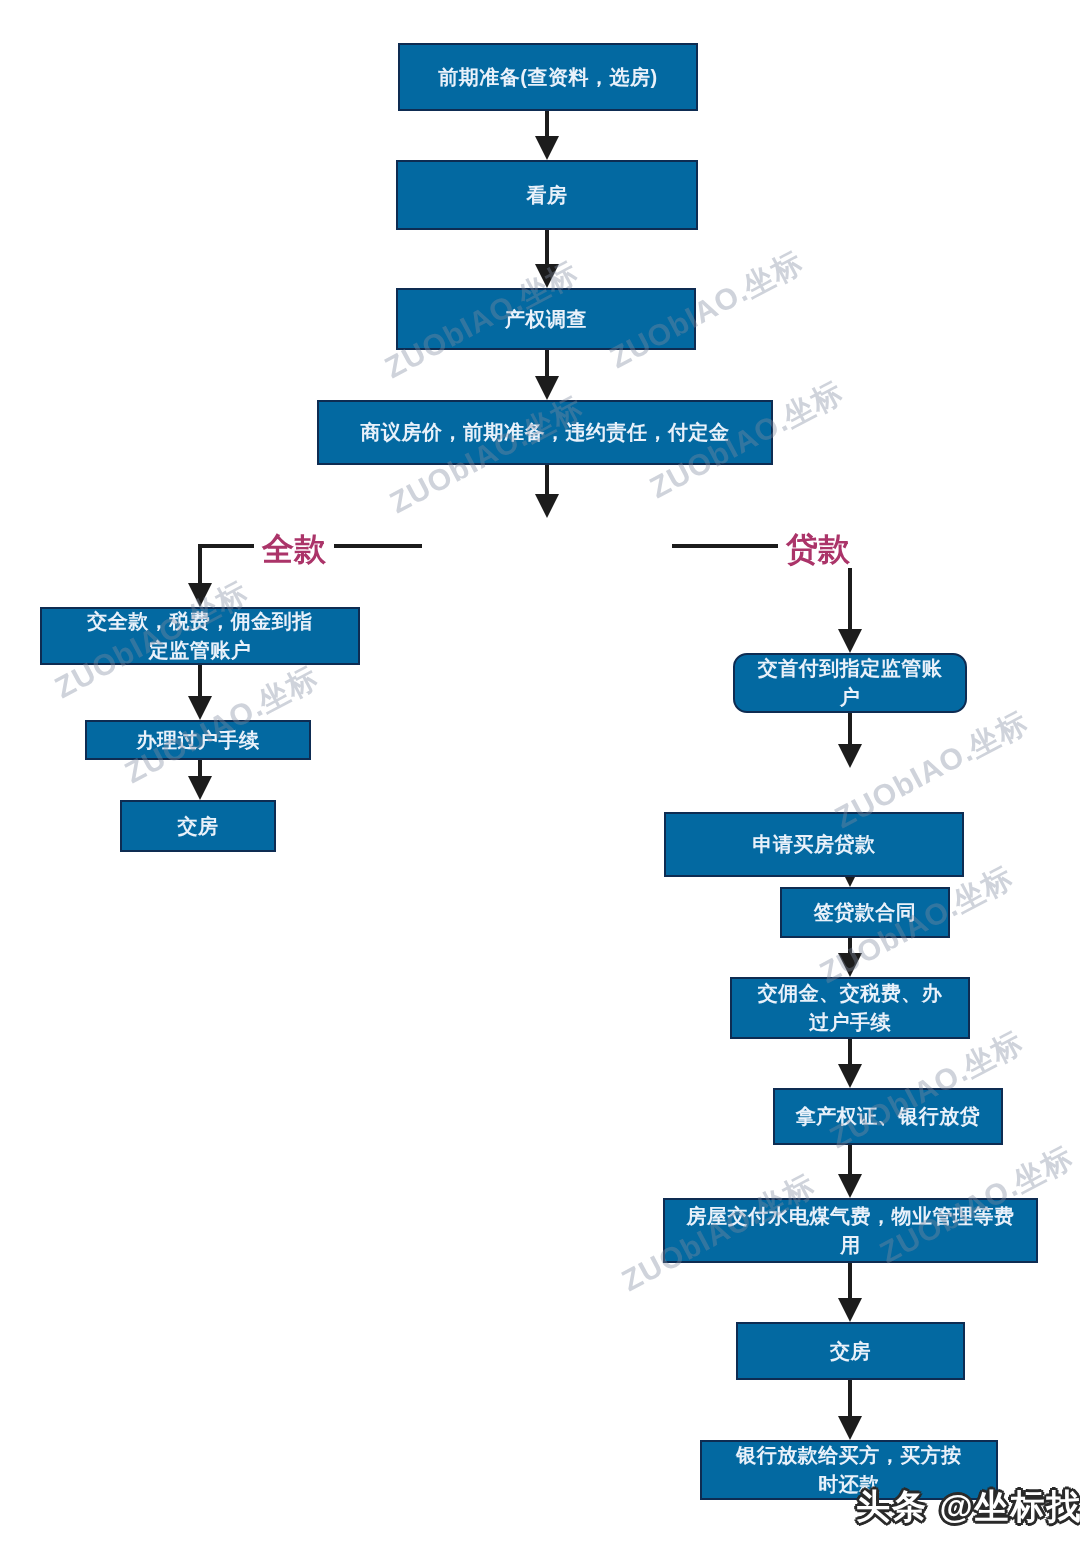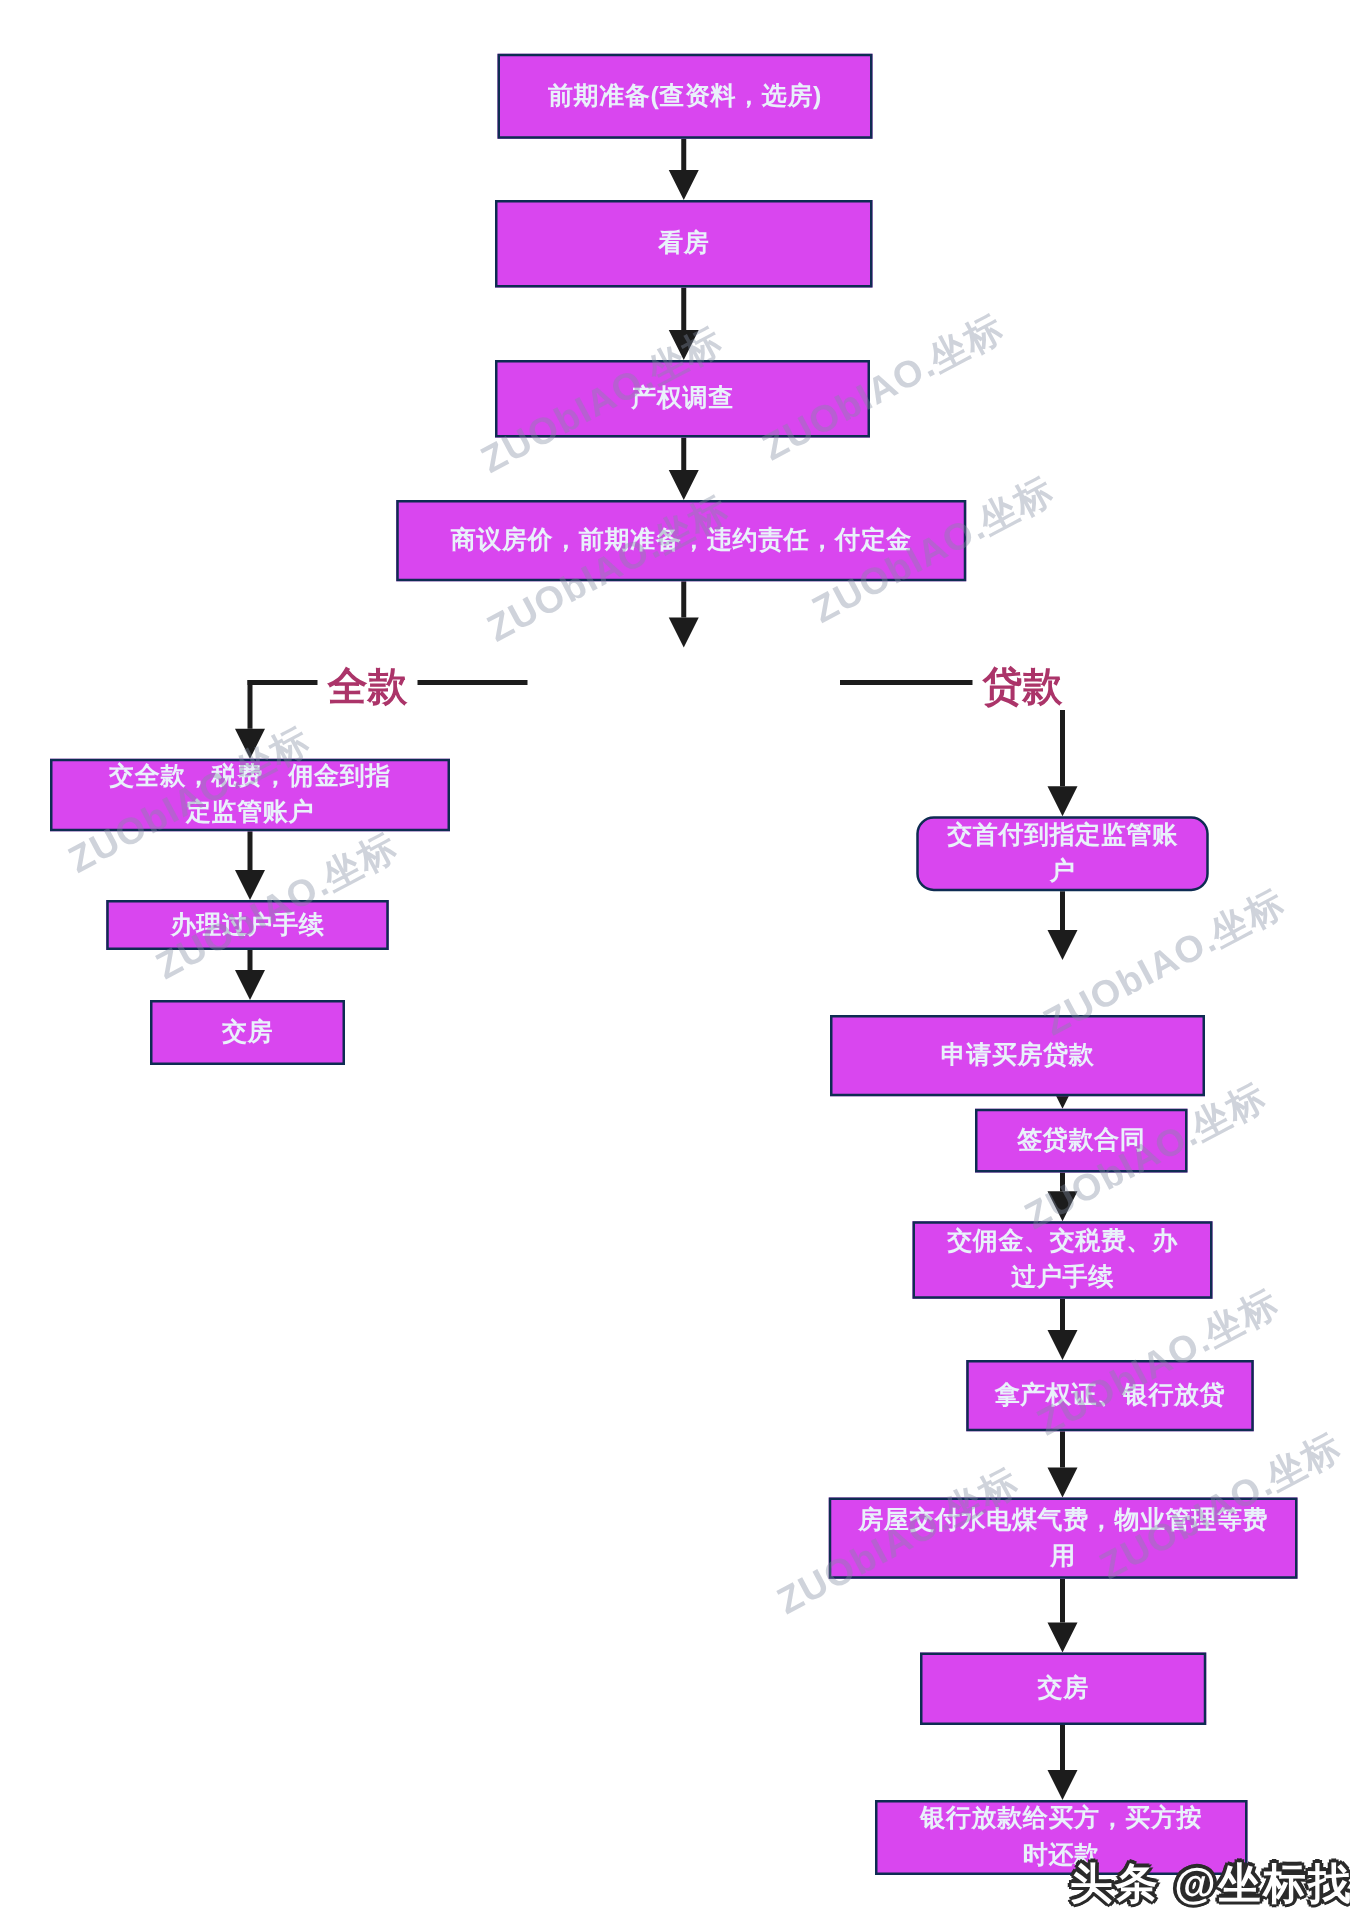--- a/index.html
+++ b/index.html
@@ -12,21 +12,21 @@
     position: relative;
     width: 1080px;
     height: 1544px;
     background: #ffffff;
     overflow: hidden;
   }
   
   .node {
     position: absolute;
     box-sizing: border-box;
-    background: #d946ef;
+    background: #0369a1;
     border: 2px solid #0e2c52;
     color: #e9f1fa;
     display: flex;
     align-items: center;
     justify-content: center;
     text-align: center;
     font-size: 20px;
     font-weight: bold;
     line-height: 1.45;
     letter-spacing: 0.5px;

